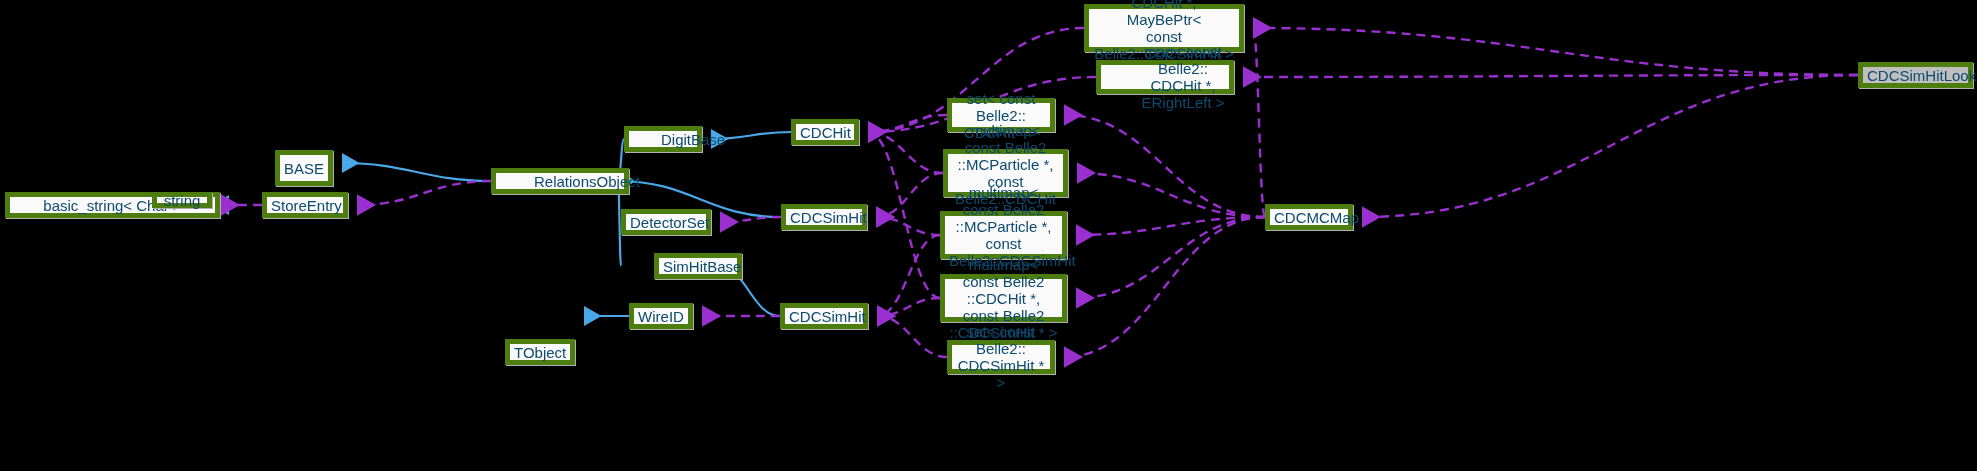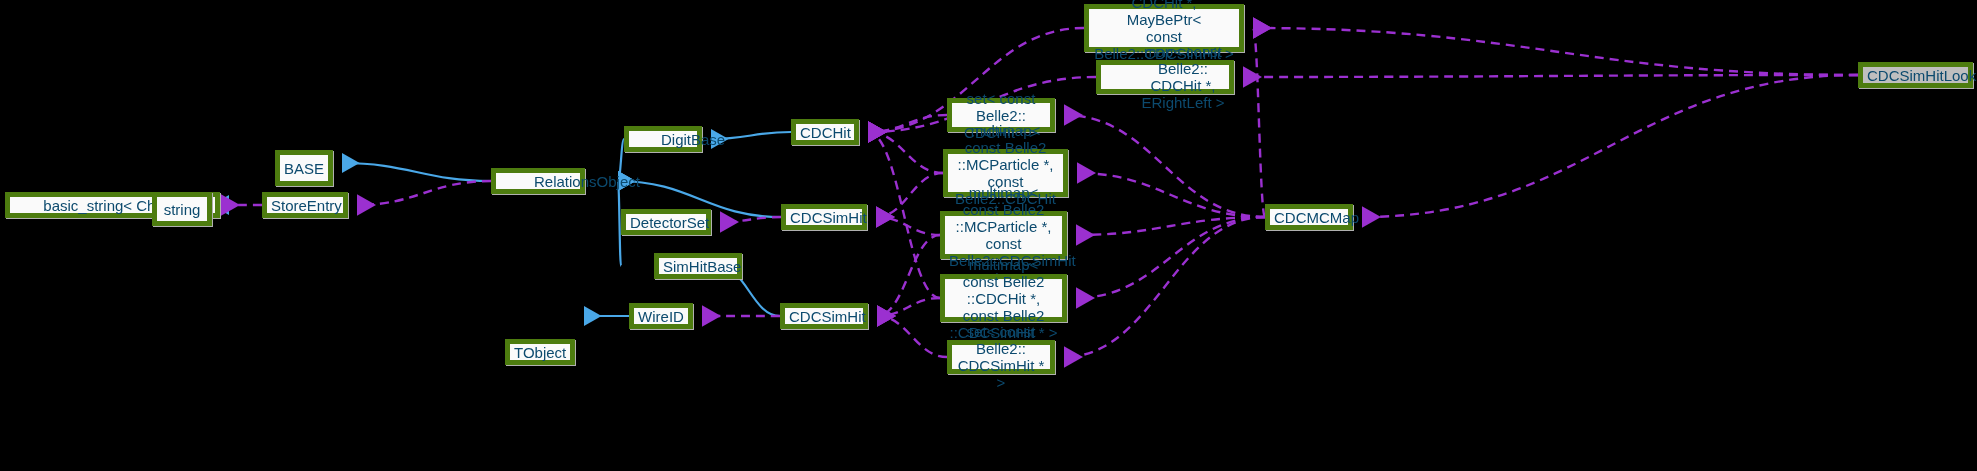--- a/index.html
+++ b/index.html
@@ -74,24 +74,24 @@
         <path d="M1265,217 C1180.4,217 1161.6,173 1077,173" stroke="#9b30d0" stroke-width="2.4" fill="none" stroke-dasharray="9,6" marker-end="url(#ar-purple)"></path>
         <path d="M1265,217 C1179.95,217 1161.05,235 1076,235" stroke="#9b30d0" stroke-width="2.4" fill="none" stroke-dasharray="9,6" marker-end="url(#ar-purple)"></path>
         <path d="M1265,217 C1179.95,217 1161.05,298 1076,298" stroke="#9b30d0" stroke-width="2.4" fill="none" stroke-dasharray="9,6" marker-end="url(#ar-purple)"></path>
         <path d="M1265,217 C1174.55,217 1154.45,357 1064,357" stroke="#9b30d0" stroke-width="2.4" fill="none" stroke-dasharray="9,6" marker-end="url(#ar-purple)"></path>
         <path d="M1265,217 C1259.6,217 1258.4,28 1253,28" stroke="#9b30d0" stroke-width="2.4" fill="none" stroke-dasharray="9,6" marker-end="url(#ar-purple)"></path>
       </g>
   </svg>
 
   <div id="node-layer">
       <div class="node" style="left: 5px; top: 192px; width: 215px; height: 26px;"><span>basic_string&lt; Char &gt;</span></div>
-      <div class="node" style="left: 152px; top: 192px; width: 60px; height: 34px;"><span>string</span></div>
+      <div class="node" style="left: 152px; top: 192px; width: 60px; height: 16px;"><span>string</span></div>
       <div class="node" style="left: 262px; top: 192px; width: 86px; height: 26px;"><span>StoreEntry</span></div>
       <div class="node" style="left: 275px; top: 150px; width: 58px; height: 36px;"><span>BASE</span></div>
-      <div class="node" style="left: 491px; top: 168px; width: 94px; height: 26px; padding-left: 38px;"><span>RelationsObject</span></div>
+      <div class="node" style="left: 491px; top: 168px; width: 138px; height: 26px; padding-left: 38px;"><span>RelationsObject</span></div>
       <div class="node" style="left: 624px; top: 126px; width: 78px; height: 26px; padding-left: 32px;"><span>DigitBase</span></div>
       <div class="node" style="left: 621px; top: 209px; width: 90px; height: 26px;"><span>DetectorSet</span></div>
       <div class="node" style="left: 621px; top: 253px; width: 88px; height: 26px; margin-left: 33px;"><span>SimHitBase</span></div>
       <div class="node" style="left: 505px; top: 303px; width: 70px; height: 26px; margin-top: 36px;"><span>TObject</span></div>
       <div class="node" style="left: 629px; top: 303px; width: 64px; height: 26px;"><span>WireID</span></div>
       <div class="node" style="left: 791px; top: 119px; width: 68px; height: 26px;"><span>CDCHit</span></div>
       <div class="node" style="left: 781px; top: 204px; width: 86px; height: 26px;"><span>CDCSimHit</span></div>
       <div class="node" style="left: 780px; top: 303px; width: 88px; height: 26px;"><span>CDCSimHit</span></div>
       <div class="node" style="left: 1084px; top: 4px; width: 160px; height: 48px;"><span>map&lt; const Belle2::
 CDCHit *, MayBePtr&lt;

